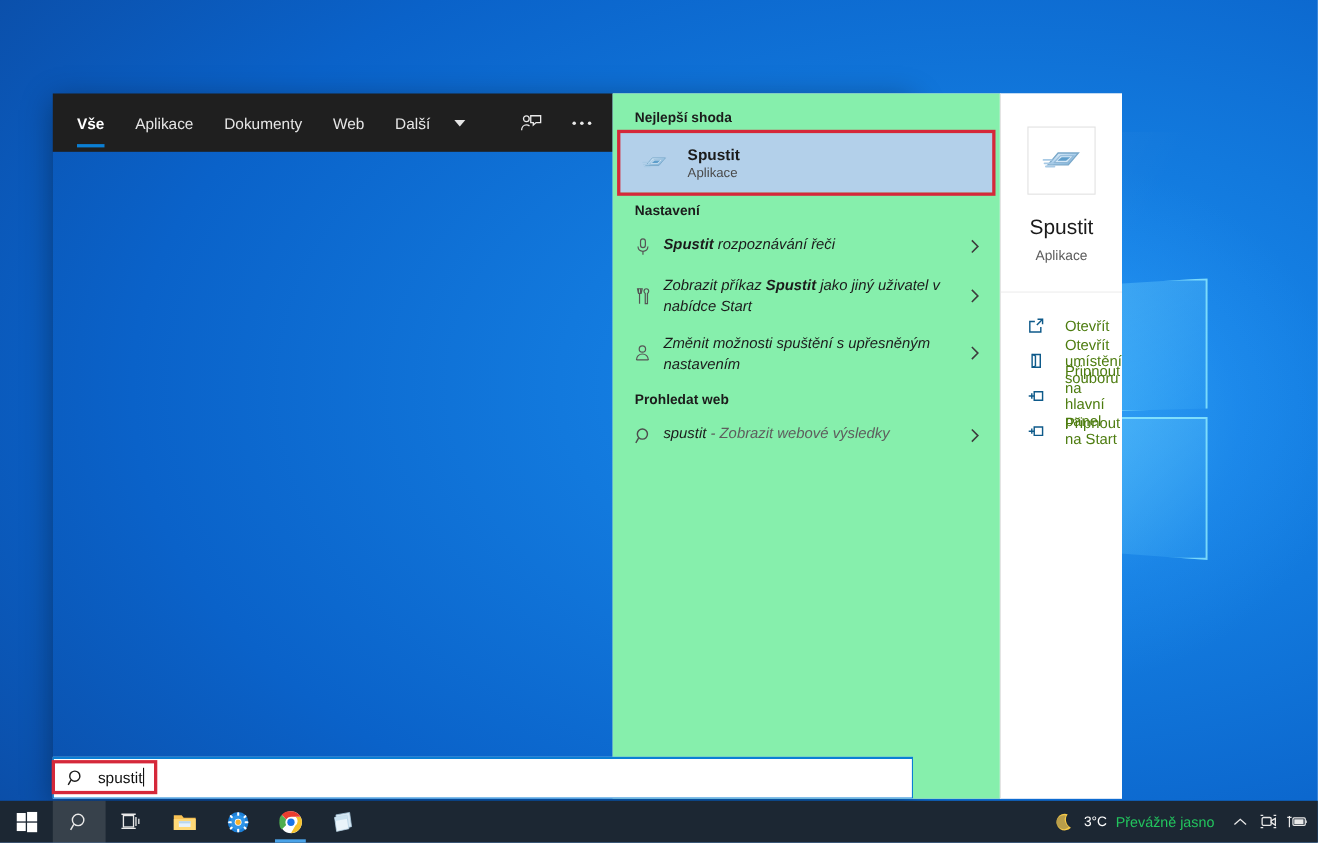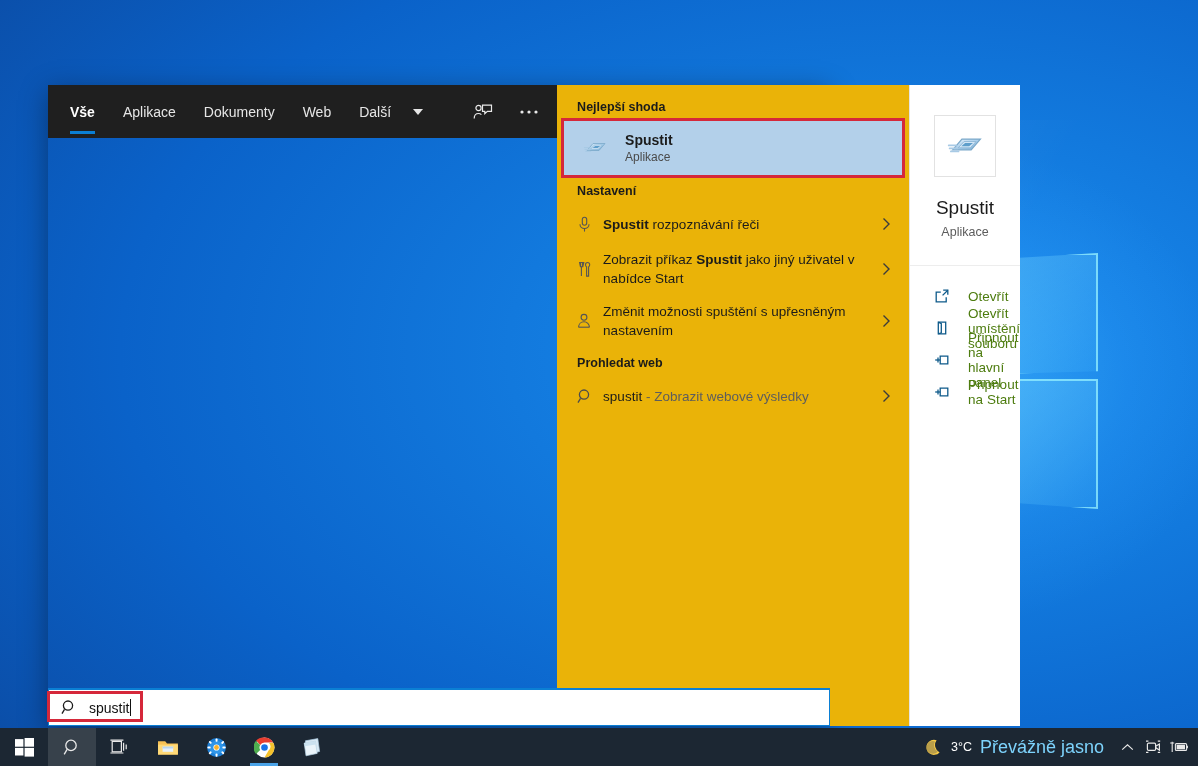--- a/index.html
+++ b/index.html
@@ -81,21 +81,21 @@
     color: #e9e9e9; margin-left: 18px;
     display: flex; align-items: center; justify-content: center;
     width: 28px; height: 28px;
   }
 
   #flyout-body { flex: 1 1 auto; display: flex; background: #f2f2f2; min-height: 0; }
 
   
   #results-col {
     width: 352px; flex: 0 0 352px;
-    background: #eab308;
+    background: #86efac;
     padding-top: 6px;
     overflow: hidden;
     position: relative;
   }
   .group-head {
     font-size: 12.5px; font-weight: bold; color: #1b1b1b;
     padding: 9px 0 7px 20px;
   }
   #best-match-wrap { position: relative; padding: 0 6px; }
   #best-match {
@@ -112,23 +112,23 @@
   #bm-text { display: flex; flex-direction: column; justify-content: center; gap: 2px; }
   #bm-title { font-size: 14px; font-weight: bold; color: #1b1b1b; }
   #bm-sub { font-size: 12px; color: #4a4a4a; }
   .redbox {
     position: absolute; pointer-events: none;
     border: 3px solid #d5283a;
   }
   #redbox-best { left: 4px; top: -3px; width: 344px; height: 60px; }
 
   .result-row {
-    display: flex; align-items: center;
+    display: flex; 
     padding: 7px 14px 7px 20px;
-    min-height: 38px; cursor: default;
+    min-height: 38px; cursor: default; font-style: italic;
   }
   .row-icon {
     width: 26px; flex: 0 0 26px;
     display: flex; align-items: center; justify-content: flex-start;
     color: #4c4c4c;
   }
   .row-label {
     flex: 1 1 auto; font-size: 13.5px; color: #1b1b1b;
     line-height: 19px; padding-right: 10px;
   }
@@ -217,21 +217,21 @@
   }
   #tray {
     margin-left: auto; display: flex; 
     height: 38px; padding-right: 6px; gap: 0;
   }
   #weather {
     display: flex; align-items: center; gap: 8px;
     padding: 0 10px; height: 38px; cursor: default;
   }
   #weather-temp { color: #fff; font-size: 12.5px; }
-  #weather-desc { color: #7dd3fc; font-size: 18px; }
+  #weather-desc { color: #22c55e; font-size: 13px; }
   .tray-icon {
     width: 26px; height: 38px;
     display: flex; align-items: center; justify-content: center;
     color: #e8e8e8; cursor: default;
   }
 </style>
 </head>
 <body>
 
 <div id="desktop">

